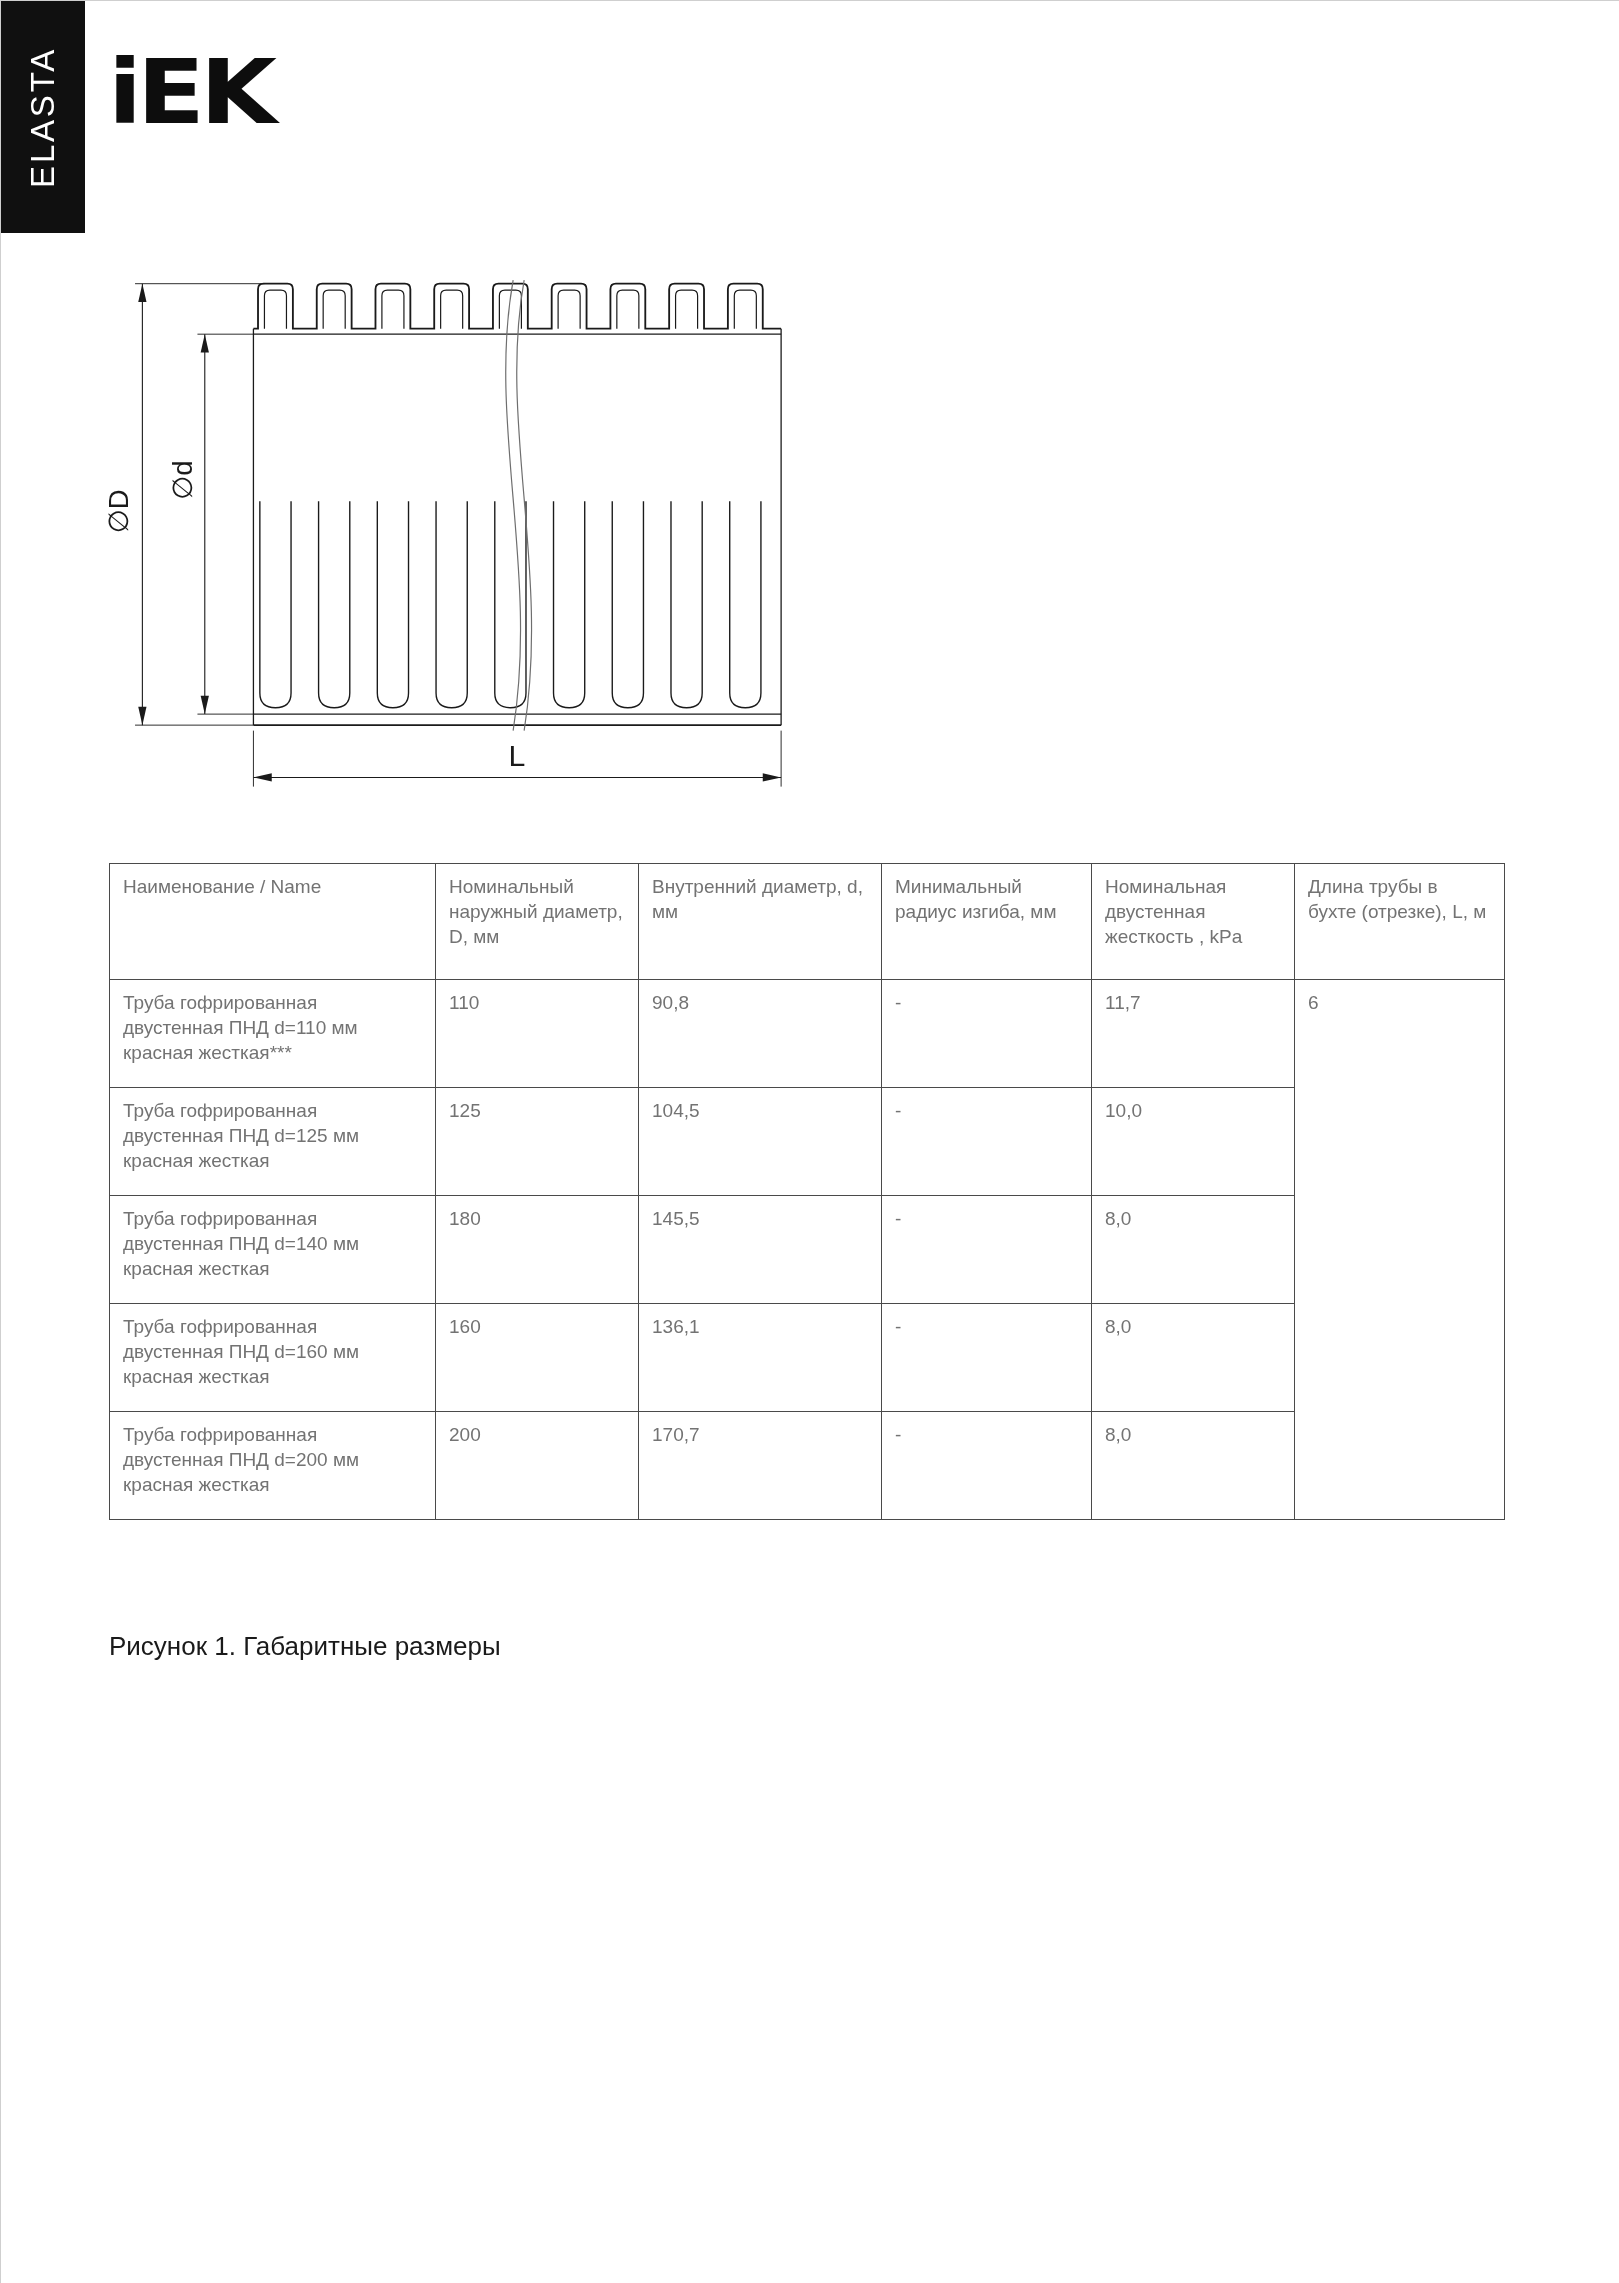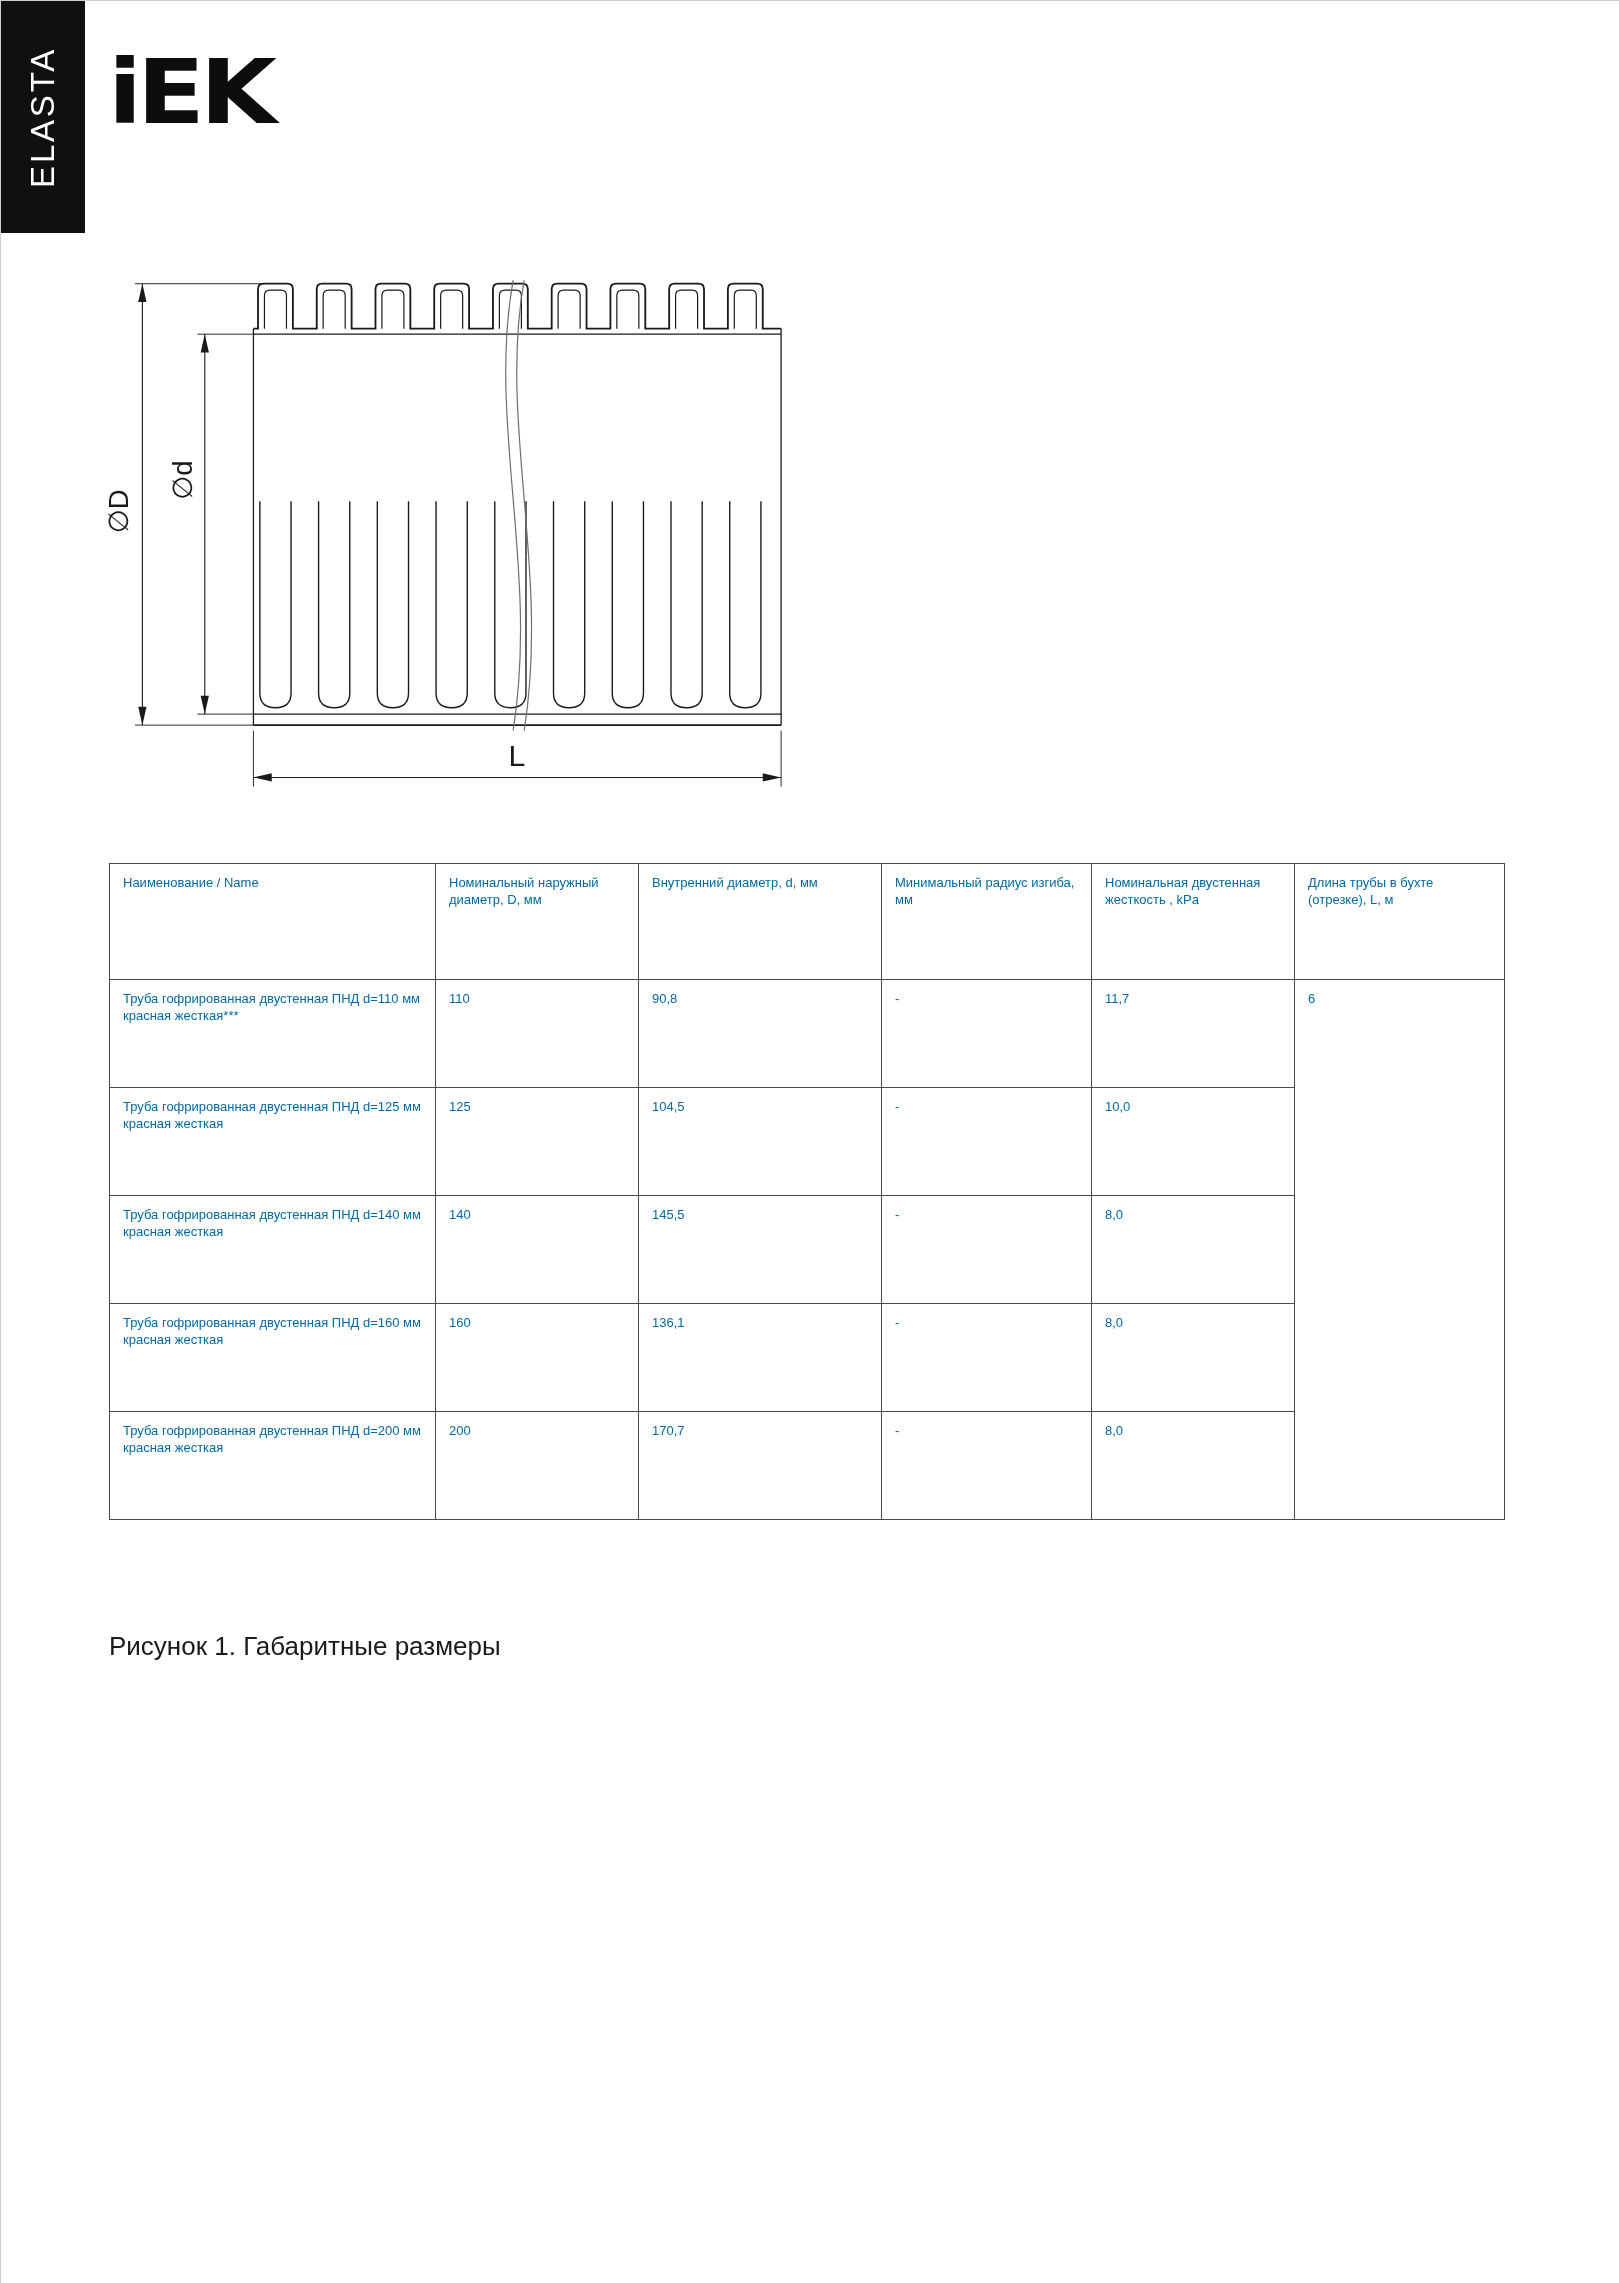--- a/index.html
+++ b/index.html
@@ -24,21 +24,21 @@
     font-family:"DejaVu Sans", sans-serif; color:#0d0d0d;
     transform:scale(1.08,0.96); transform-origin:left top; line-height:1;
   }
   .diagram-wrap { position:absolute; left:101px; top:266px; width:725px; height:551px; }
   .dim-label { font-family:"Liberation Sans", sans-serif; font-size:30px; fill:#1a1a1a; }
   .dim-label-l { font-family:"Liberation Sans", sans-serif; font-size:33px; fill:#1a1a1a; }
 
   .spec-table {
     position:absolute; left:108px; top:862px;
     border-collapse:collapse; table-layout:fixed; width:1355px;
-    font-size:13px; line-height:1.32; color:#0369a1;
+    font-size:19px; line-height:1.32; color:#737373;
   }
   .spec-table th, .spec-table td {
     border:0.9px solid #4a4a4a; vertical-align:top; text-align:left;
     padding:10px 13px; font-weight:400;
   }
   .col-name { width:326px; }
   .col-dn   { width:203px; }
   .col-di   { width:243px; }
   .col-rad  { width:210px; }
   .col-stif { width:203px; }
@@ -120,21 +120,21 @@
       </tr>
       <tr class="data-row">
         <td>Труба гофрированная двустенная ПНД d=125 мм красная жесткая</td>
         <td>125</td>
         <td>104,5</td>
         <td>-</td>
         <td>10,0</td>
       </tr>
       <tr class="data-row">
         <td>Труба гофрированная двустенная ПНД d=140 мм красная жесткая</td>
-        <td>140</td>
+        <td>180</td>
         <td>145,5</td>
         <td>-</td>
         <td>8,0</td>
       </tr>
       <tr class="data-row">
         <td>Труба гофрированная двустенная ПНД d=160 мм красная жесткая</td>
         <td>160</td>
         <td>136,1</td>
         <td>-</td>
         <td>8,0</td>

